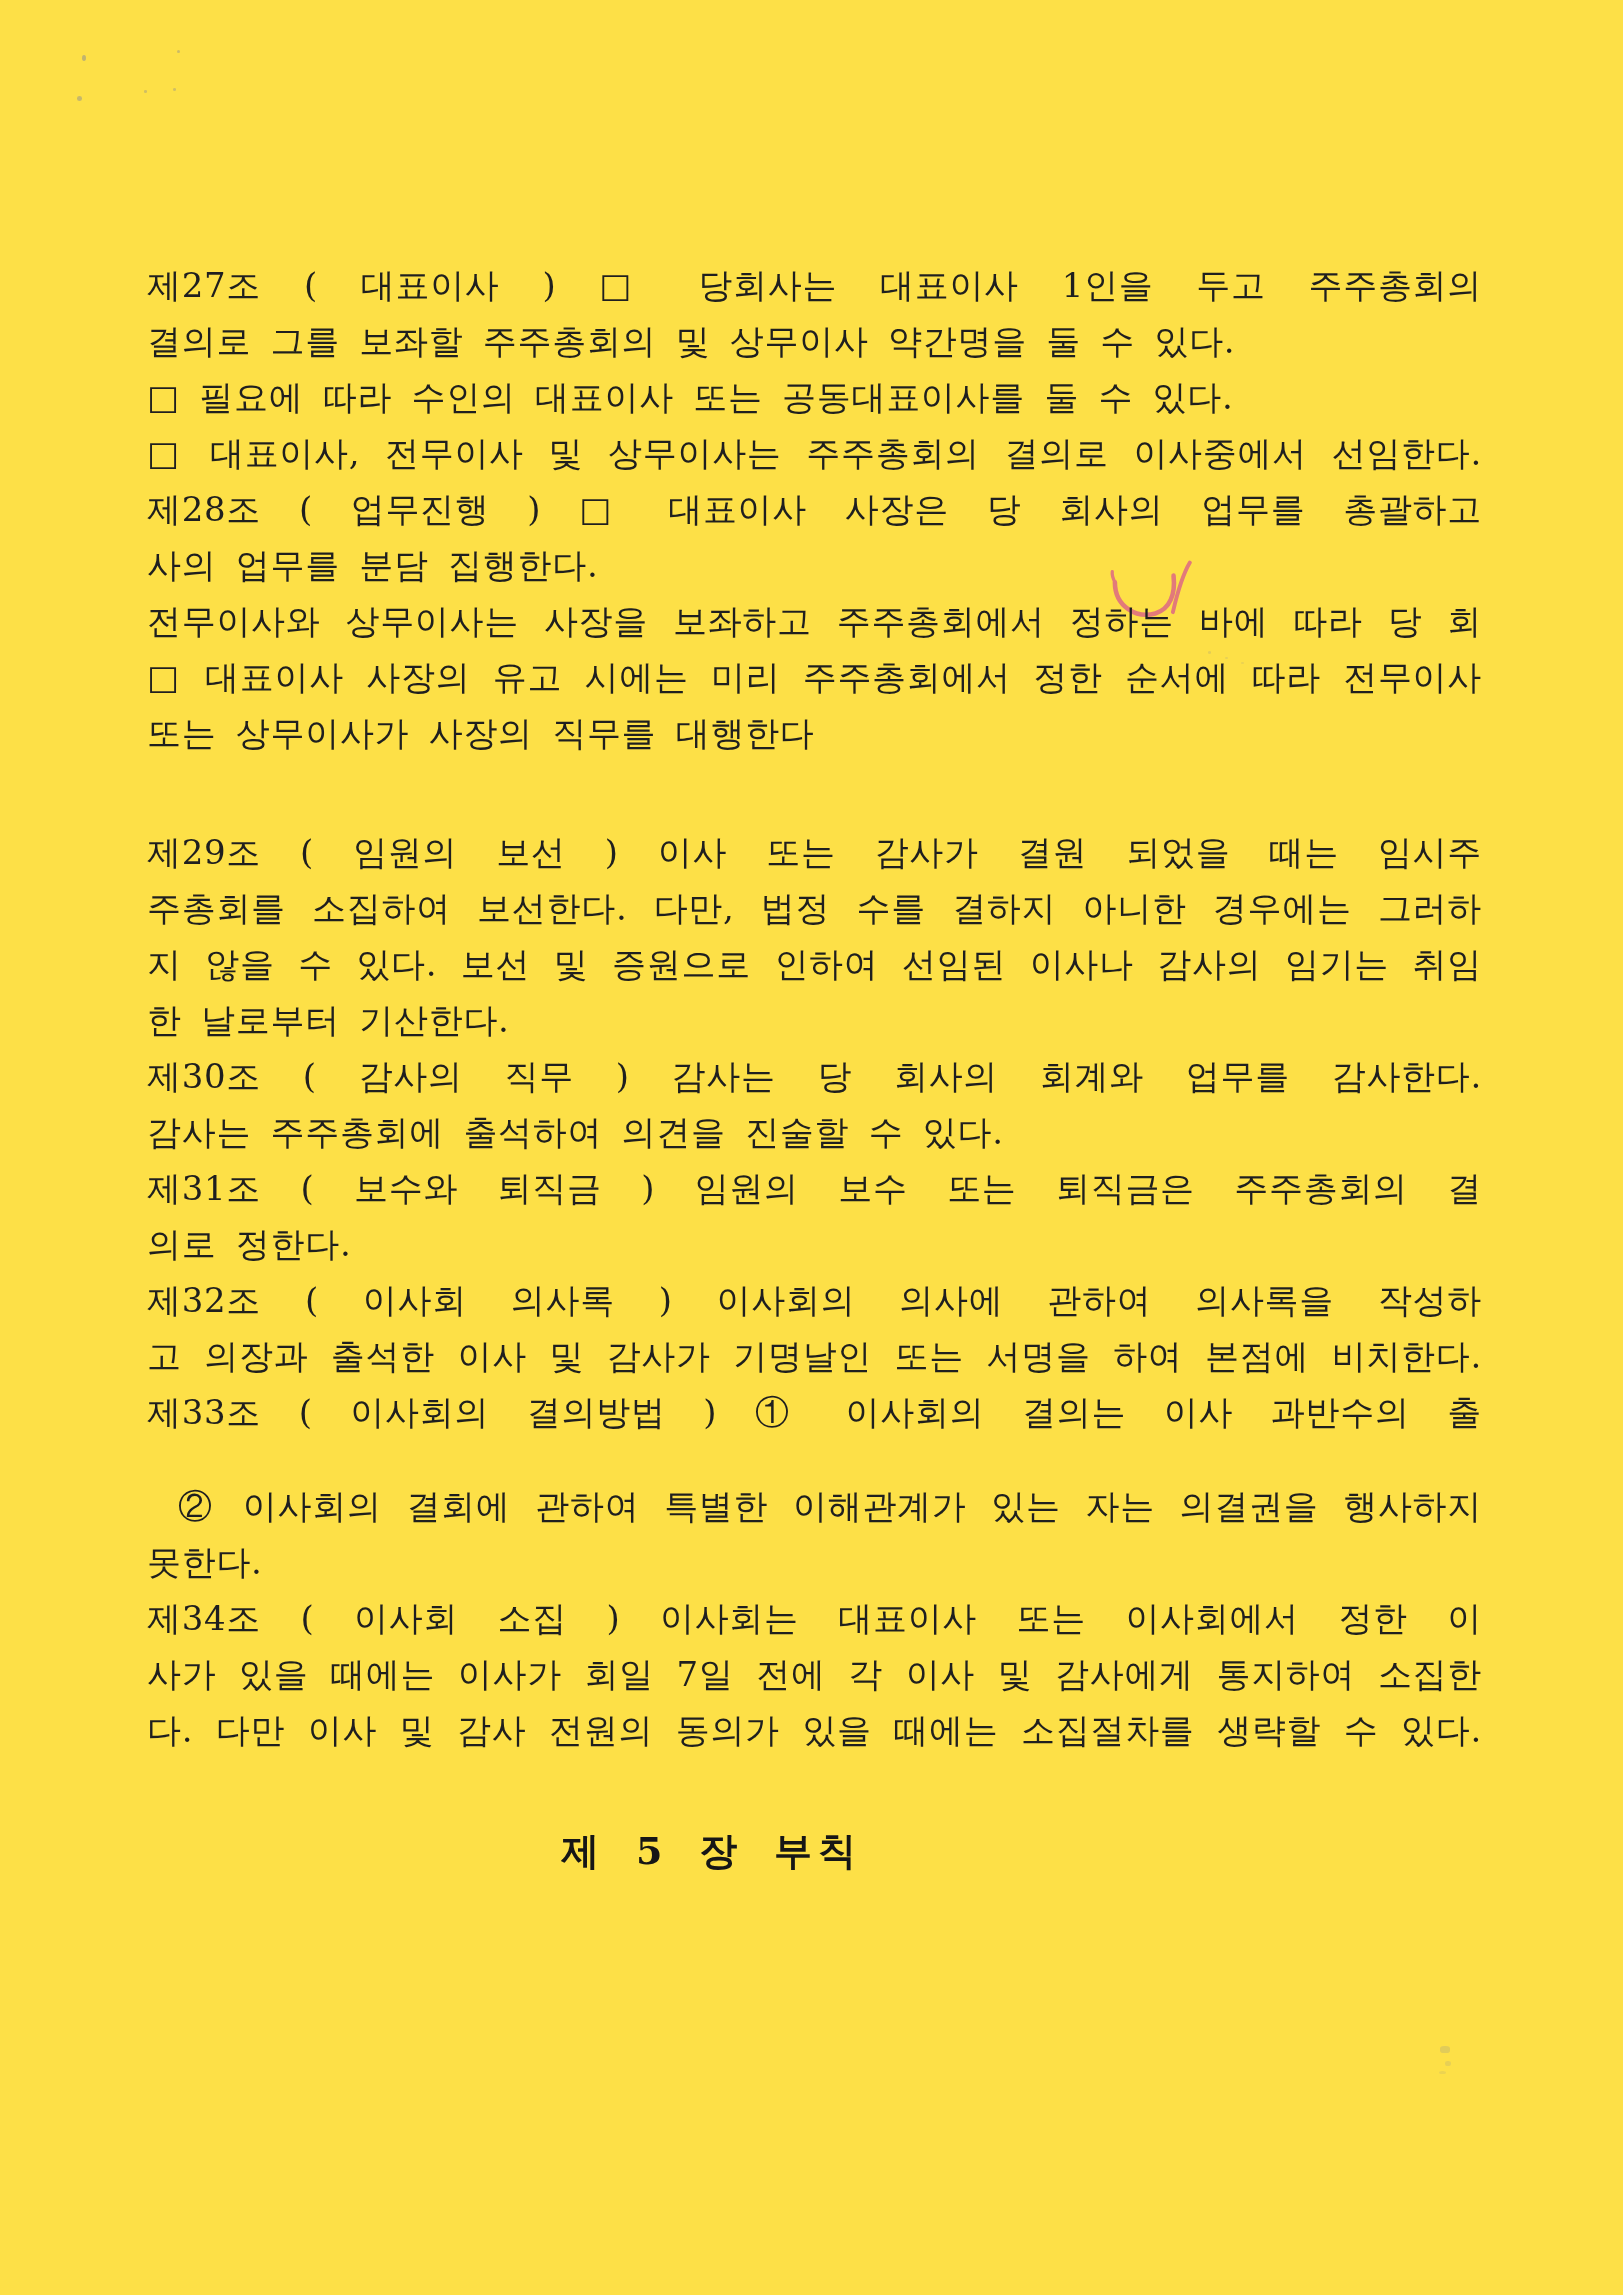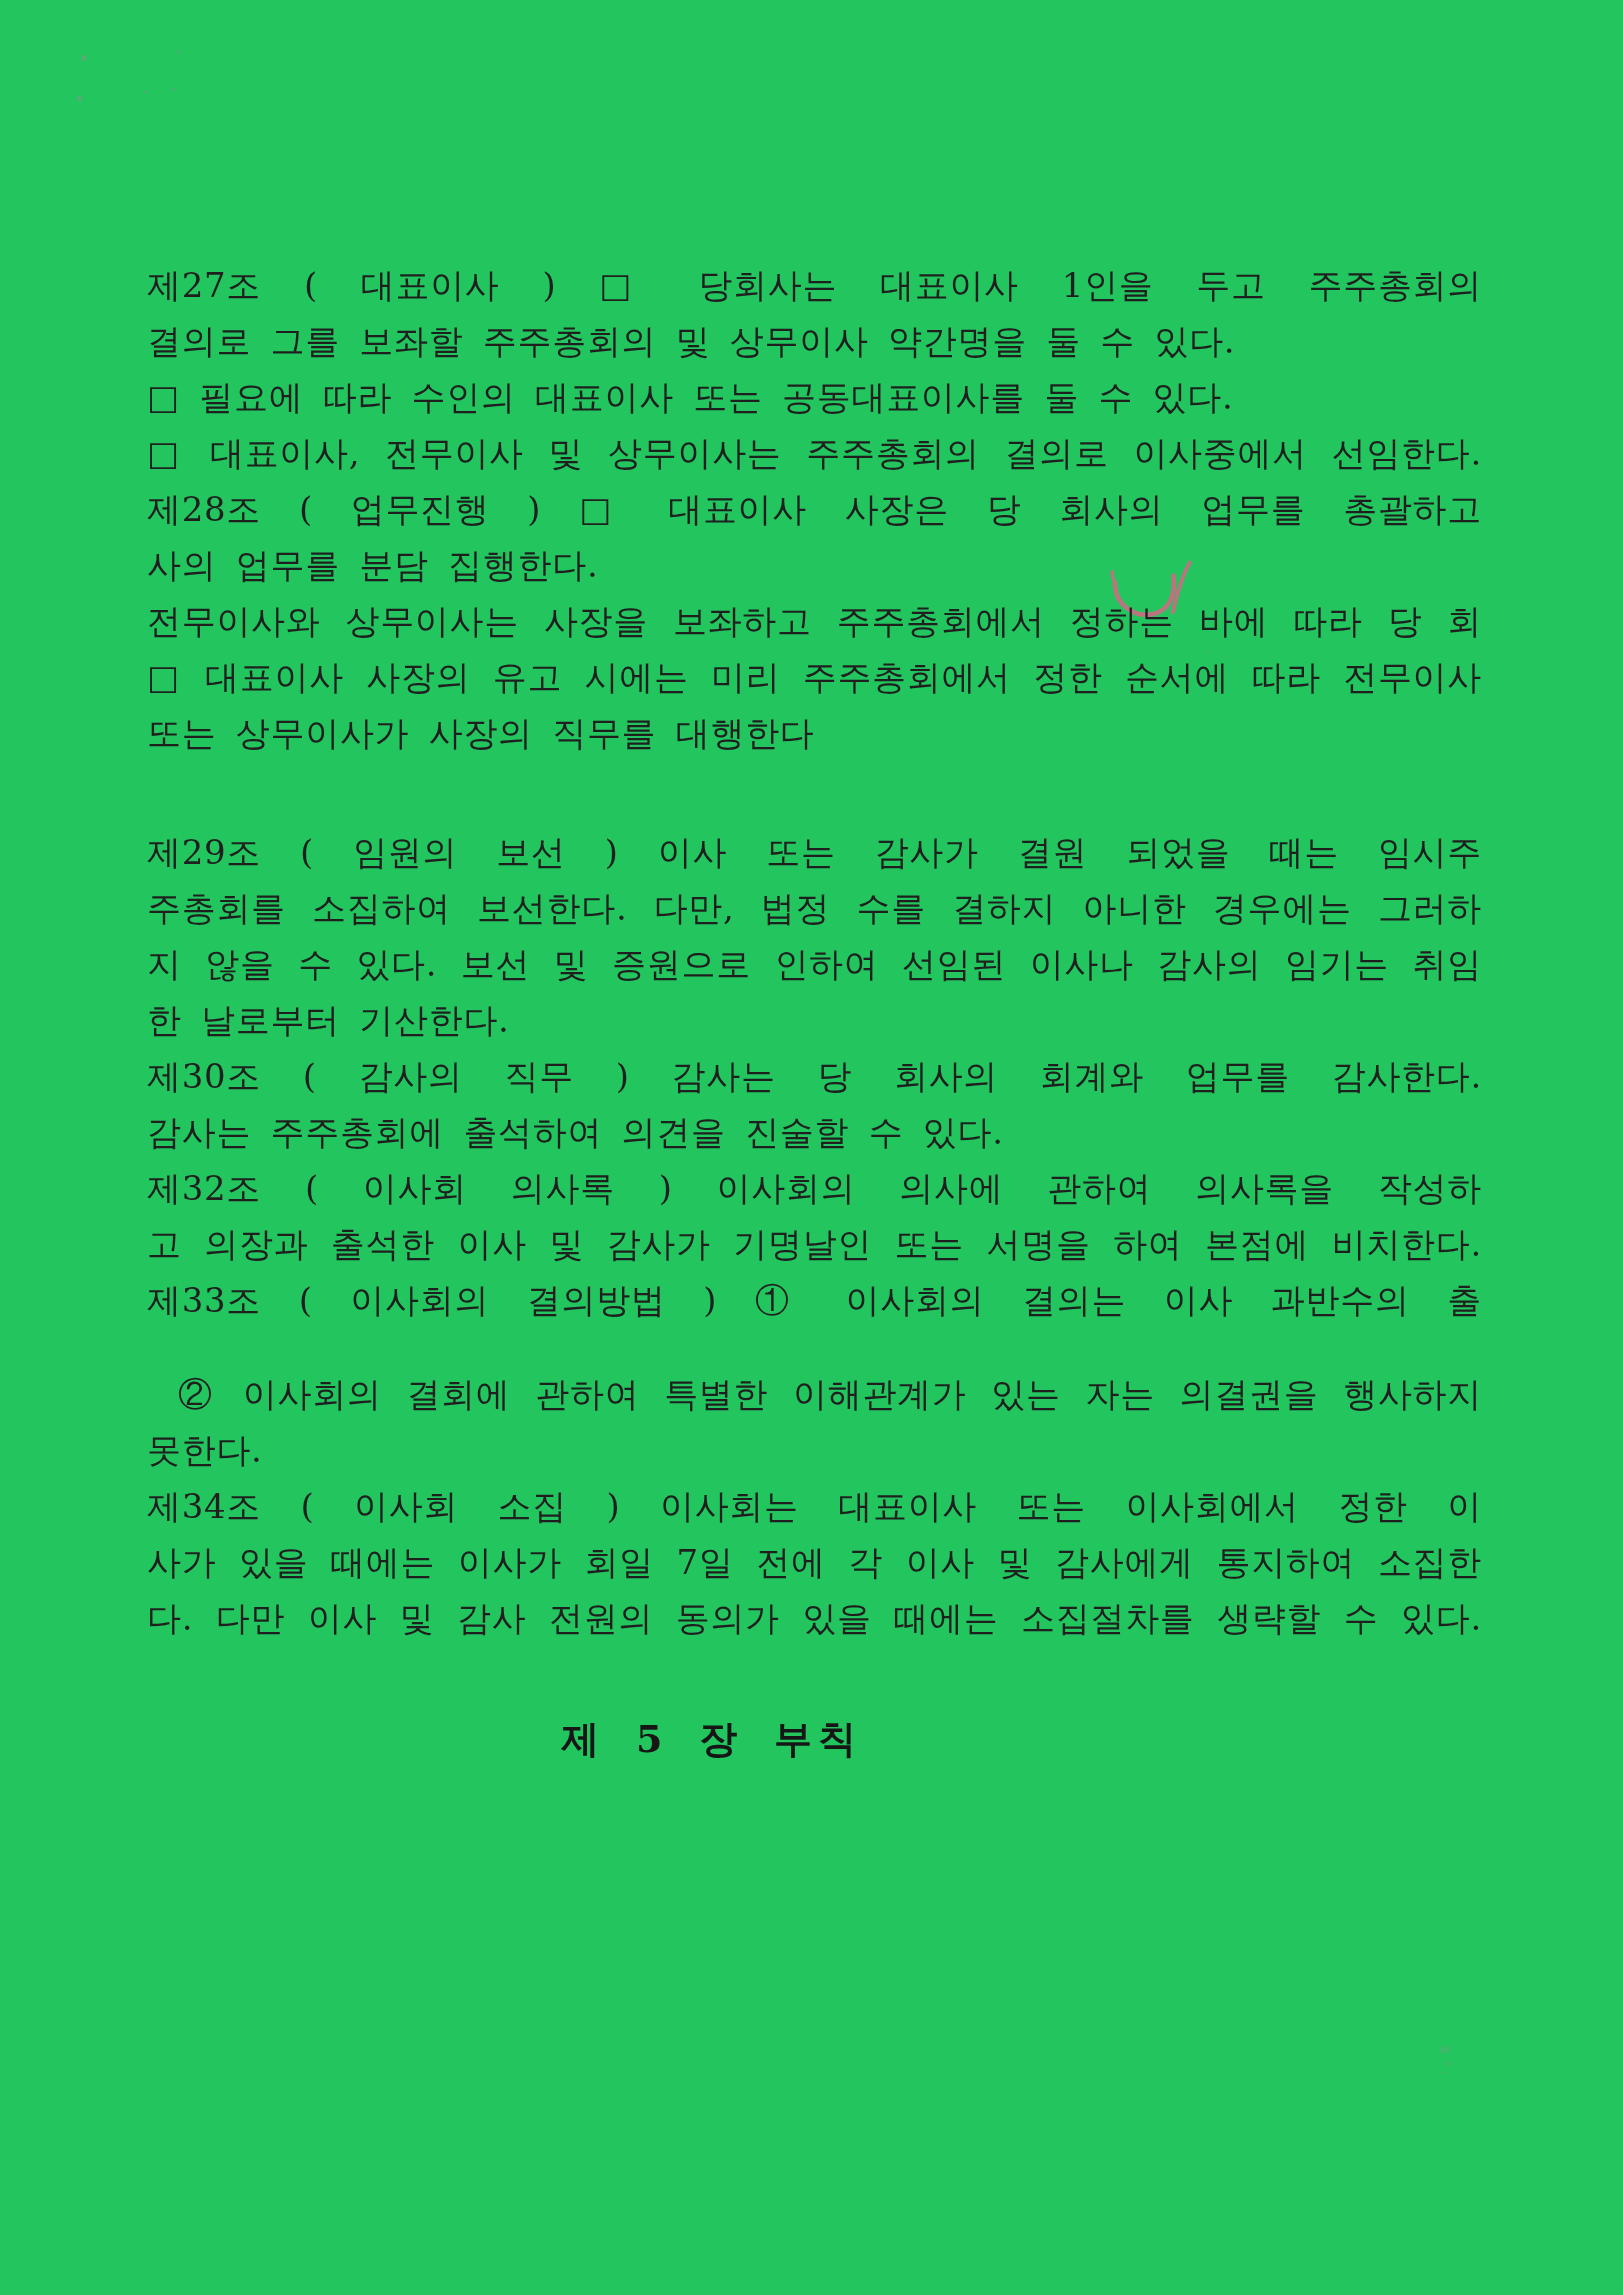--- a/index.html
+++ b/index.html
@@ -6,21 +6,21 @@
     margin: 0; padding: 0;
     width: 1623px; height: 2295px;
     background: #fcfcfb;
     font-family: "DejaVu Serif", "Liberation Serif", serif;
     color: #1f1f1f;
     overflow: hidden;
   }
   .page {
     position: relative;
     width: 1623px; height: 2295px;
-    background: #22c55e;
+    background: #fde047;
   }
   .text-block {
     position: absolute;
     left: 147px; top: 257px;
     width: 1335px;
   }
   section { margin: 0; padding: 0; }
   .line {
     font-size: 34px;
     line-height: 56px;
@@ -109,20 +109,24 @@
       <div class="line stretch">주총회를 소집하여 보선한다. 다만, 법정 수를 결하지 아니한 경우에는 그러하</div>
       <div class="line stretch">지 않을 수 있다. 보선 및 증원으로 인하여 선임된 이사나 감사의 임기는 취임</div>
       <div class="line plain">한 날로부터 기산한다.</div>
     </section>
 
     <section>
       <div class="line stretch">제30조 ( 감사의 직무 ) 감사는 당 회사의 회계와 업무를 감사한다.</div>
       <div class="line plain">감사는 주주총회에 출석하여 의견을 진술할 수 있다.</div>
     </section>
 
+    <section>
+      <div class="line stretch">제31조 ( 보수와 퇴직금 ) 임원의 보수 또는 퇴직금은 주주총회의 결</div>
+      <div class="line plain">의로 정한다.</div>
+    </section>
 
     <section>
       <div class="line stretch">제32조 ( 이사회 의사록 ) 이사회의 의사에 관하여 의사록을 작성하</div>
       <div class="line stretch">고 의장과 출석한 이사 및 감사가 기명날인 또는 서명을 하여 본점에 비치한다.</div>
     </section>
 
     <section>
       <div class="line stretch">제33조 ( 이사회의 결의방법 ) ① 이사회의 결의는 이사 과반수의 출</div>
       <div class="line stretch indent">② 이사회의 결회에 관하여 특별한 이해관계가 있는 자는 의결권을 행사하지</div>
       <div class="line plain">못한다.</div>

